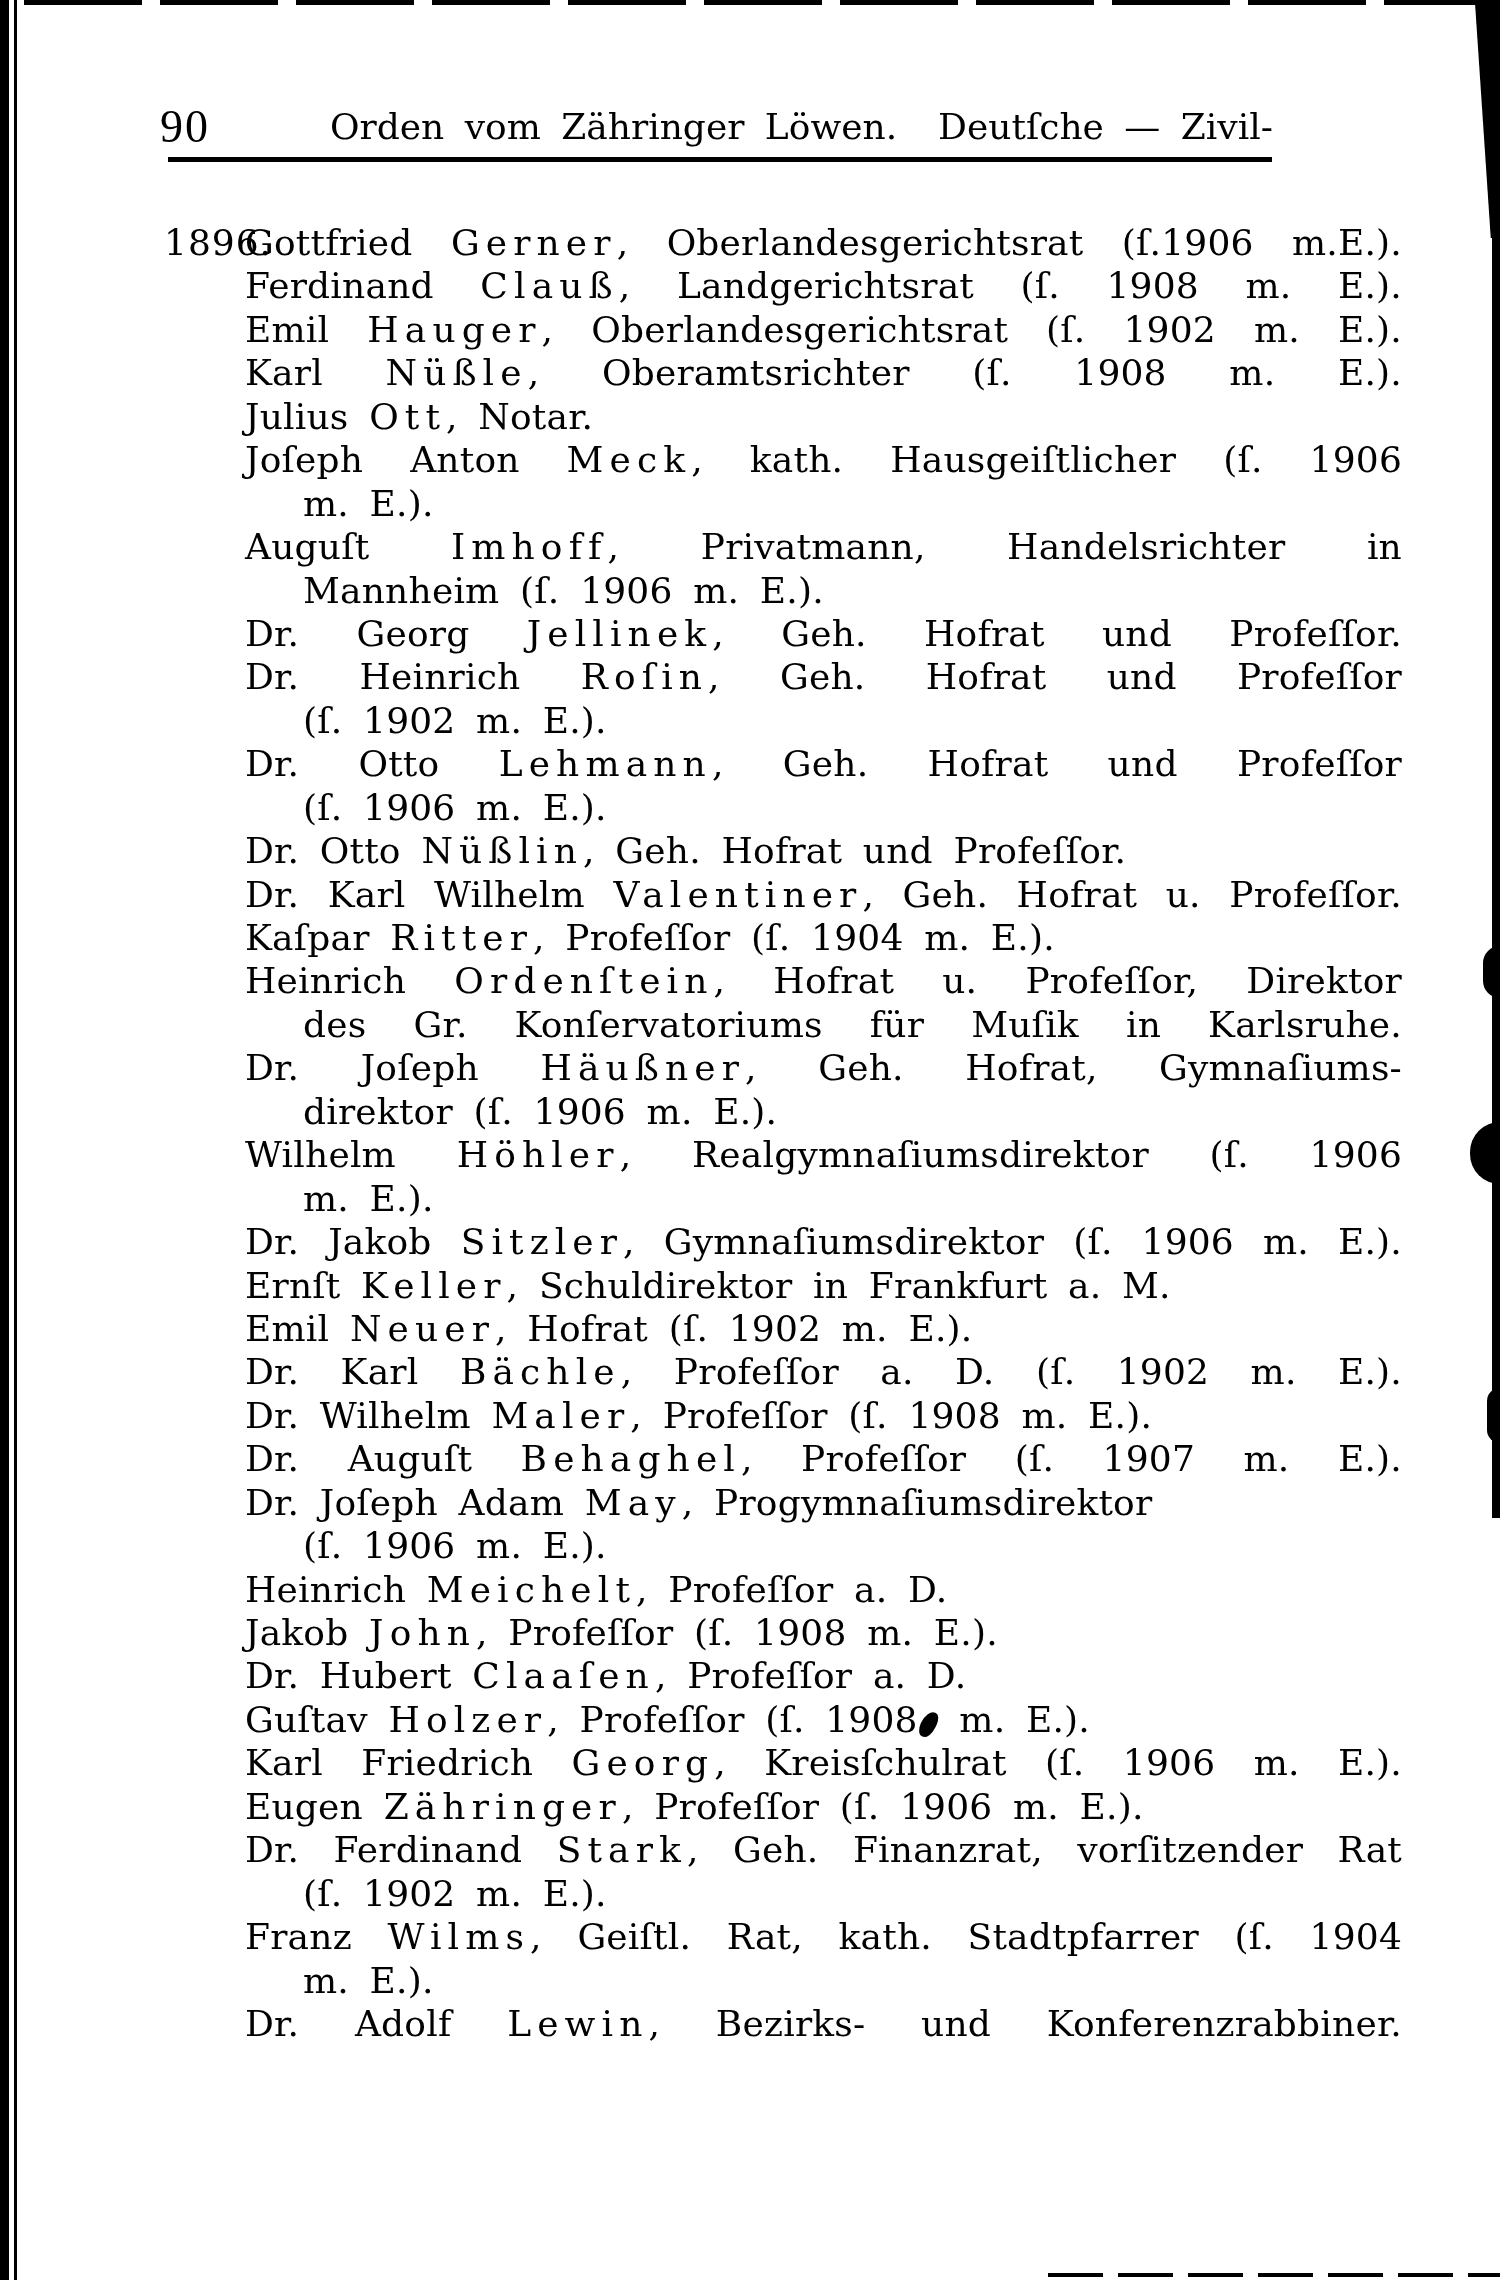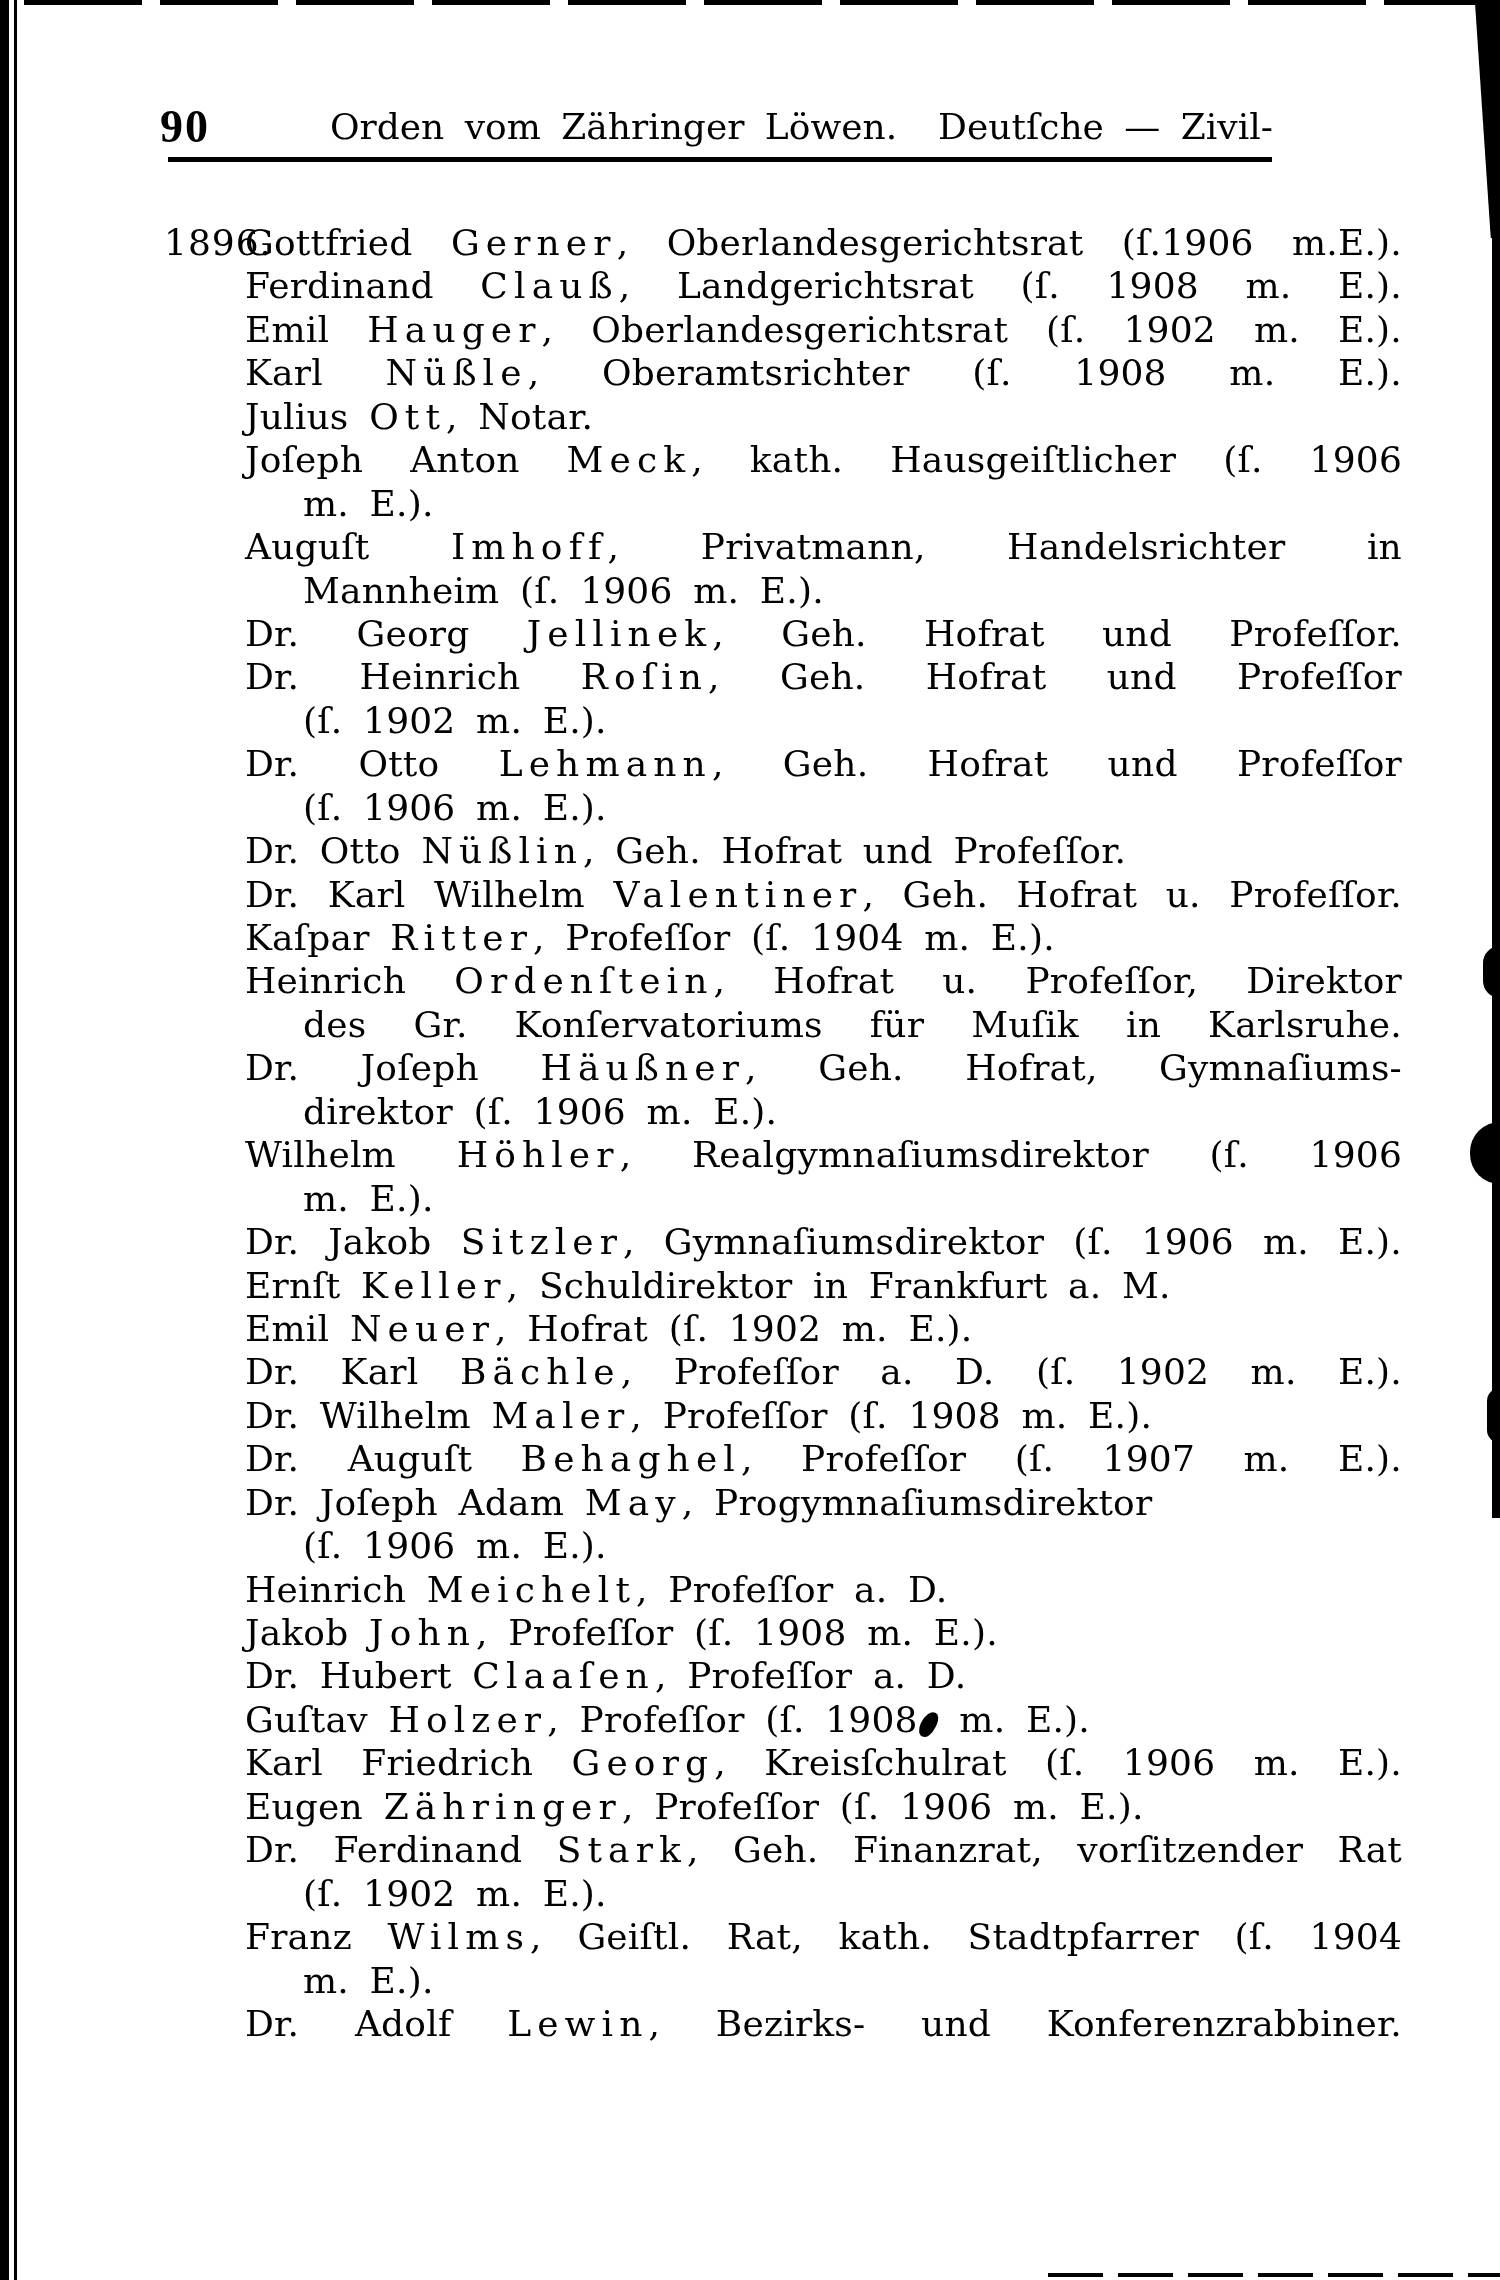--- a/index.html
+++ b/index.html
@@ -2,21 +2,21 @@
 <html><head>
 <meta charset="utf-8">
 <style>
   html,body{margin:0;padding:0}
   body{
     width:1500px;height:2280px;position:relative;overflow:hidden;
     background:#ffffff;color:#000;
     font-family:"DejaVu Serif","Liberation Serif",serif;
   }
   
-  .pagenum{position:absolute;left:160px;top:100px;font-size:46px;font-weight:700;
+  .pagenum{position:absolute;left:160px;top:100px;font-size:46px;font-weight:400;
     font-family:"Liberation Serif",serif;letter-spacing:2px}
   .runtitle{position:absolute;left:330px;top:106px;font-size:36px;font-weight:400;
     white-space:pre;word-spacing:9px}
   .rule{position:absolute;left:168px;top:157px;width:1104px;height:5px;background:#000}
   
   .textblock{position:absolute;left:245px;top:221px;width:1157px;
     font-size:36px;font-weight:400;word-spacing:9px;letter-spacing:.2px}
   .line{position:relative;height:43.45px;line-height:43.4px;white-space:normal}
   .line.cont{padding-left:58px}
   .line.j{text-align:justify;text-align-last:justify}

